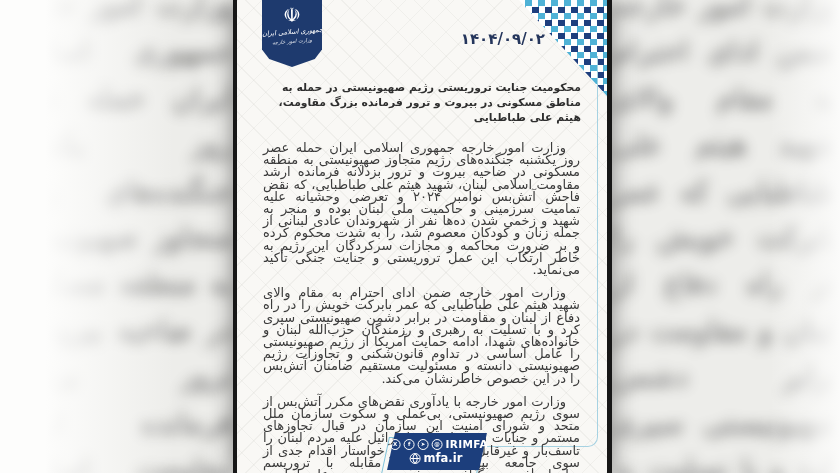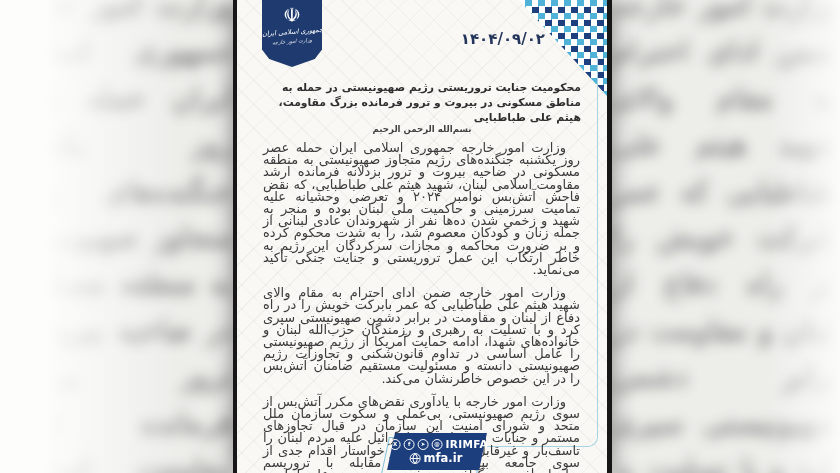--- a/index.html
+++ b/index.html
@@ -140,21 +140,20 @@
   <div class="logo">
     <span class="emblem">☫</span>
     <span class="org1">جمهوری اسلامی ایران</span>
     <span class="org2">وزارت امور خارجه</span>
   </div>
 
   <div class="date">۱۴۰۴/۰۹/۰۲</div>
 
   <div class="title">محکومیت جنایت تروریستی رژیم صهیونیستی در حمله به مناطق مسکونی در بیروت و ترور فرمانده بزرگ مقاومت، هیثم علی طباطبایی</div>
 
-  <div class="bismillah">بسم‌الله الرحمن الرحیم</div>
 
   <div class="body-text">
     <p>وزارت امور خارجه جمهوری اسلامی ایران حمله عصر روز یکشنبه جنگنده‌های رژیم متجاوز صهیونیستی به منطقه مسکونی در ضاحیه بیروت و ترور بزدلانه فرمانده ارشد مقاومت اسلامی لبنان، شهید هیثم علی طباطبایی، که نقض فاحش آتش‌بس نوامبر ۲۰۲۴ و تعرضی وحشیانه علیه تمامیت سرزمینی و حاکمیت ملی لبنان بوده و منجر به شهید و زخمی شدن ده‌ها نفر از شهروندان عادی لبنانی از جمله زنان و کودکان معصوم شد، را به شدت محکوم کرده و بر ضرورت محاکمه و مجازات سرکردگان این رژیم به خاطر ارتکاب این عمل تروریستی و جنایت جنگی تأکید می‌نماید.</p>
     <p>وزارت امور خارجه ضمن ادای احترام به مقام والای شهید هیثم علی طباطبایی که عمر بابرکت خویش را در راه دفاع از لبنان و مقاومت در برابر دشمن صهیونیستی سپری کرد و با تسلیت به رهبری و رزمندگان حزب‌الله لبنان و خانواده‌های شهدا، ادامه حمایت آمریکا از رژیم صهیونیستی را عامل اساسی در تداوم قانون‌شکنی و تجاوزات رژیم صهیونیستی دانسته و مسئولیت مستقیم ضامنان آتش‌بس را در این خصوص خاطرنشان می‌کند.</p>
     <p>وزارت امور خارجه با یادآوری نقض‌های مکرر آتش‌بس از سوی رژیم صهیونیستی، بی‌عملی و سکوت سازمان ملل متحد و شورای امنیت این سازمان در قبال تجاوزهای مستمر و جنایات بی‌شمار رژیم اسرائیل علیه مردم لبنان را تاسف‌بار و غیرقابل توجیه دانسته و خواستار اقدام جدی از سوی جامعه بین‌المللی برای مقابله با تروریسم سازمان‌یافته و جنگ‌افروزی رژیم صهیونیستی علیه لبنان و دیگر کشورهای منطقه می‌باشد. بدون تردید ماجراجویی‌های نظامی رژیم صهیونیستی در منطقه غرب آسیا بزرگترین تهدید، نه فقط برای صلح و ثبات این منطقه بلکه برای صلح و امنیت بین المللی است و بنابراین مقابله با این تهدید مسئولیتی جهانی است.</p>
   </div>
 
   <div class="badge-outline"></div>
   <div class="badge">
     <div class="row">

